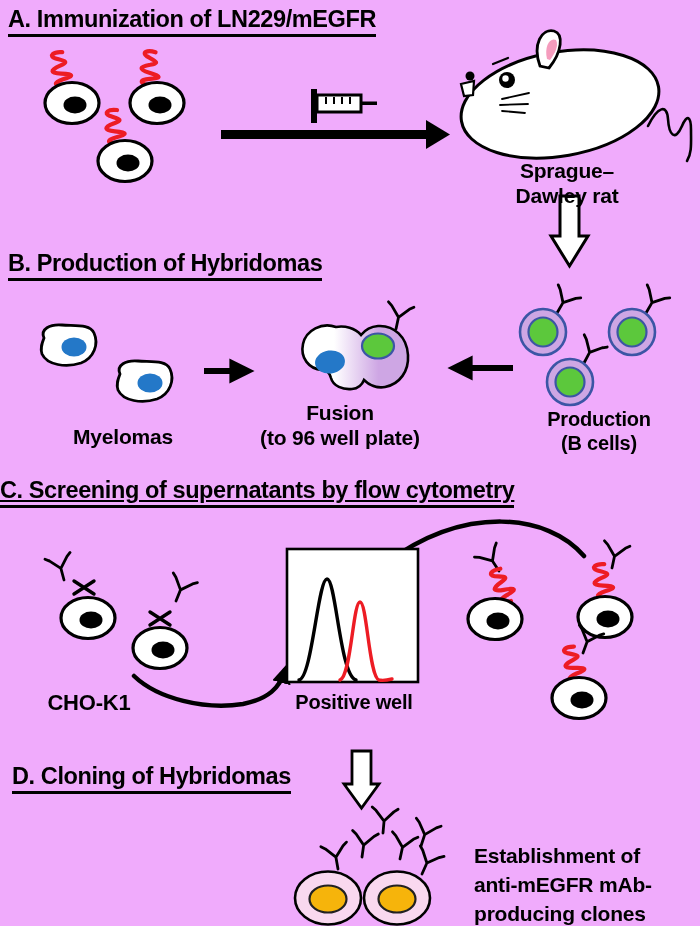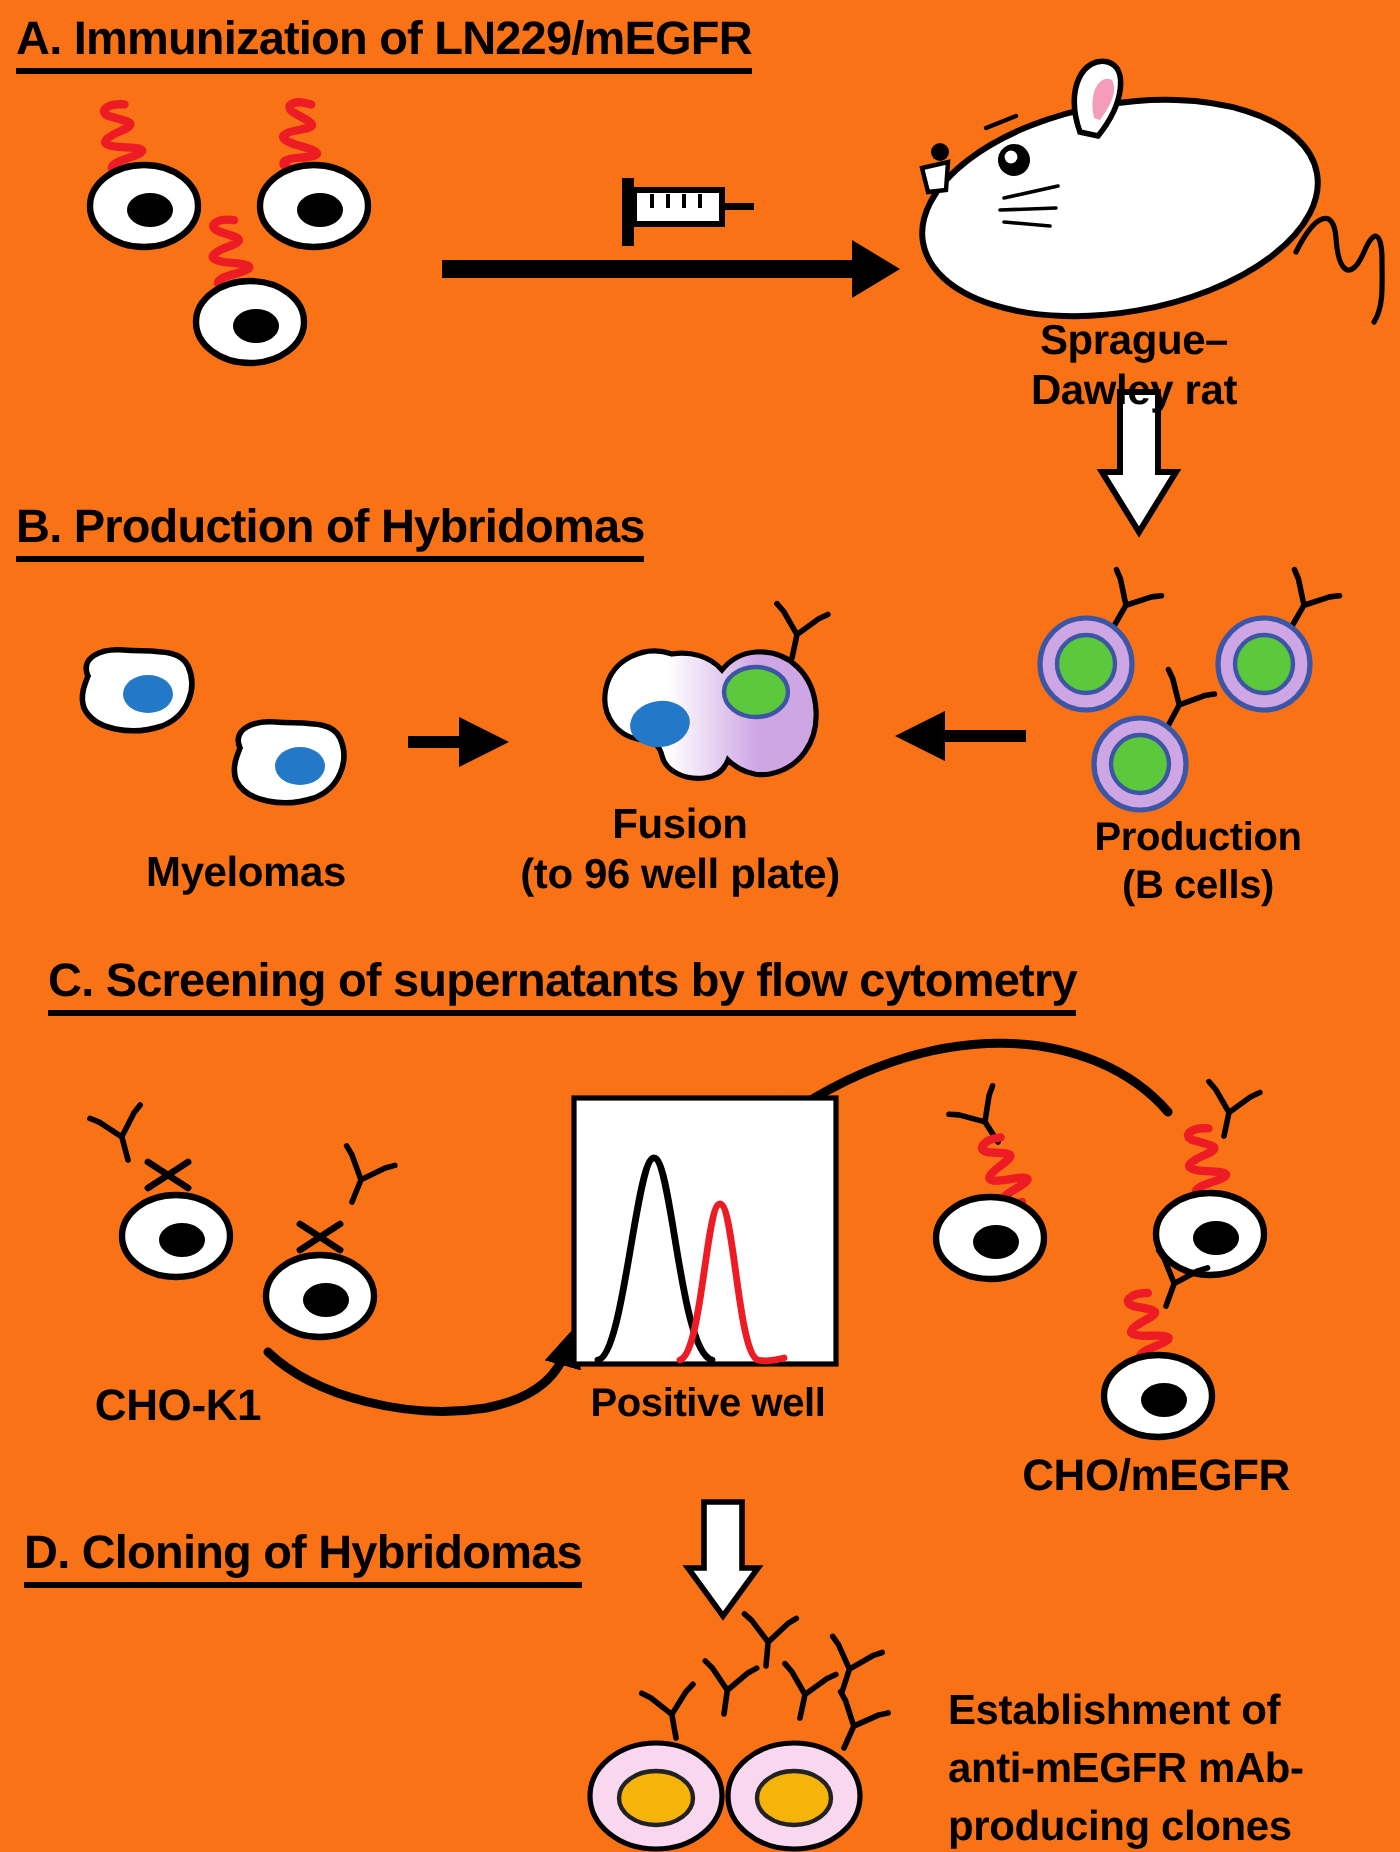--- a/index.html
+++ b/index.html
@@ -1,16 +1,16 @@
 <!DOCTYPE html>
 <html style="--ink-black: #000000; --receptor-red: #ED1C24; --nucleus-blue: #2478C8; --nucleus-green: #5CC83C; --cytoplasm-lavender: #CEA6E4; --membrane-blue: #3C55A5; --clone-pink: #F9D8EF; --clone-nucleus-orange: #F6B40B; --ear-pink: #F59CBD;"><head>
 <meta charset="utf-8">
 <style>
   html,body{margin:0;padding:0;background:#fff;}
-  #canvas{position:relative;width:700px;height:926px;background:#f97316;overflow:hidden;
+  #canvas{position:relative;width:700px;height:926px;background:#f0abfc;overflow:hidden;
           font-family:"Liberation Sans", sans-serif;color:var(--ink-black,#000);}
   svg.art{position:absolute;left:0;top:0;}
   .sec-title{position:absolute;font-weight:bold;font-size:23.5px;letter-spacing:-0.4px;
              border-bottom:3px solid var(--ink-black,#000);padding-bottom:1px;white-space:nowrap;}
   .lbl{position:absolute;font-weight:bold;text-align:center;white-space:pre-line;
        transform:translateX(-50%);line-height:1.18;letter-spacing:-0.2px;}
   .lbl-left{position:absolute;font-weight:bold;text-align:left;white-space:pre-line;
             line-height:1.38;letter-spacing:-0.2px;}
   
   .stroke-ink{stroke:var(--ink-black,#000);}
@@ -168,23 +168,22 @@
   <div class="sec-title" style="left:8px;top:6px;">A. Immunization of LN229/mEGFR</div>
   <div class="lbl" style="left:567px;top:159px;font-size:21px;">Sprague–Dawley rat</div>
 
   <div class="sec-title" style="left:8px;top:250px;">B. Production of Hybridomas</div>
   <div class="lbl" style="left:123px;top:413px;font-size:21px;margin-top:12px;">Myelomas</div>
   <div class="lbl" style="left:340px;top:401px;font-size:21px;">Fusion
 (to 96 well plate)</div>
   <div class="lbl" style="left:599px;top:408px;font-size:20px;">Production
 (B cells)</div>
 
-  <div class="sec-title" style="left:24px;top:477px;">C. Screening of supernatants by flow cytometry</div>
+  <div class="sec-title" style="left:0;top:477px;text-decoration:underline;">C. Screening of supernatants by flow cytometry</div>
   <div class="lbl" style="left:89px;top:690px;font-size:22px;">CHO-K1</div>
   <div class="lbl" style="left:354px;top:691px;font-size:20px;">Positive well</div>
-  <div class="lbl" style="left:578px;top:725px;font-size:22px;">CHO/mEGFR</div>
 
   <div class="sec-title" style="left:12px;top:763px;">D. Cloning of Hybridomas</div>
   <div class="lbl-left" style="left:474px;top:842px;font-size:21px;">Establishment of
 anti-mEGFR mAb-
 producing clones</div>
 
 </div>
 
 </body></html>

